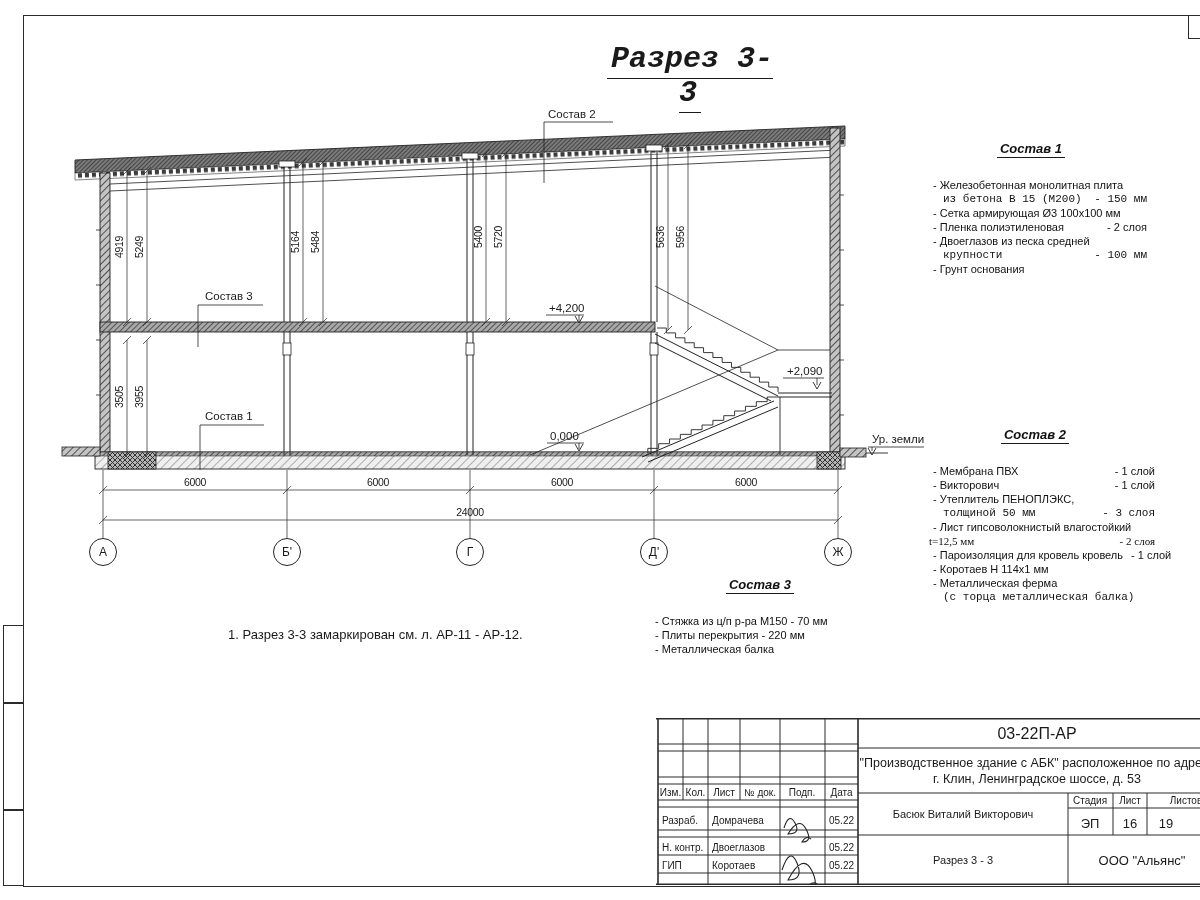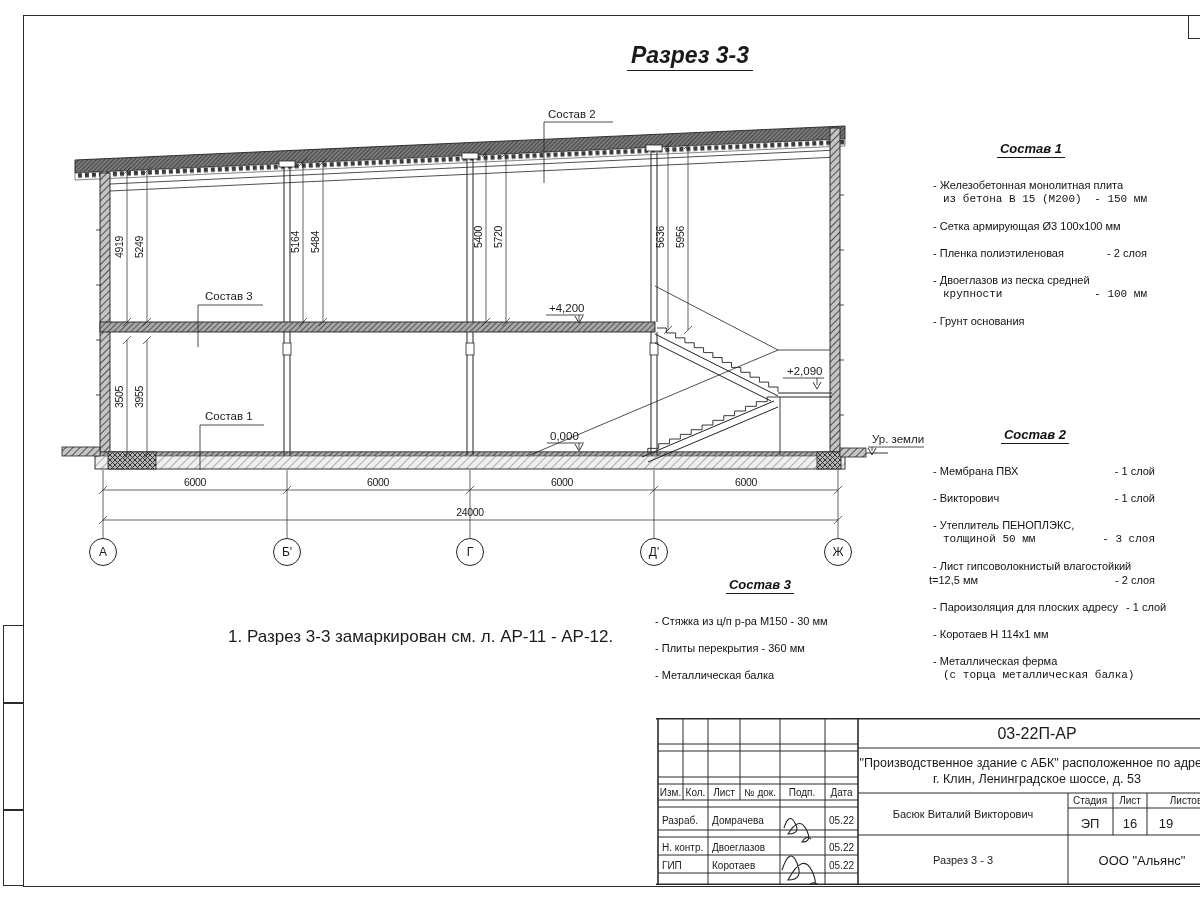--- a/index.html
+++ b/index.html
@@ -4,35 +4,35 @@
 <style>
   html,body{margin:0;padding:0;}
   body{width:1200px;height:900px;background:#fff;position:relative;overflow:hidden;
        font-family:"Liberation Sans",sans-serif;color:#1a1a1a;}
   .abs{position:absolute;}
   
   .frame{left:23px;top:15px;width:1192px;height:870px;border:1.4px solid #2b2b2b;}
   .stamp-cell{border:1px solid #2b2b2b;width:19px;}
   .corner-box{left:1188px;top:15px;width:30px;height:22px;border:1.3px solid #2b2b2b;}
   
-  .main-title{left:600px;top:42px;width:180px;text-align:center;font-size:23px;
-    font-style:italic;font-weight:bold;}
+  .main-title{left:600px;top:42px;width:180px;text-align:center;font-size:30px;
+    font-style:italic;font-weight:bold;font-family:Liberation Mono, monospace;}
   .main-title span{border-bottom:1.6px solid #1a1a1a;padding:0 4px 2px 4px;}
   
   .spec{font-size:11px;line-height:14px;color:#111;}
   .spec-title{text-align:center;font-size:13px;font-style:italic;font-weight:bold;margin-bottom:22px;}
   .spec-title span{border-bottom:1.2px solid #1a1a1a;padding:0 3px 1px 3px;}
   .srow{display:flex;white-space:nowrap;}
   .srow .val{margin-left:auto;padding-left:8px;}
-  .mt{margin-top:13px;align-items:flex-end;}
+  .mt{align-items:flex-end;}
   .ind{padding-left:10px;}
   .spec.pl .srow{padding-left:18px;}
   .spec.pl .srow.ind{padding-left:28px;font-family:Liberation Mono, monospace;}
-  .spec.pl .srow.ind2{padding-left:14px;}
-  .note{font-size:17px;}
+  .spec.pl .srow.ind2{padding-left:14px;font-family:Liberation Serif, serif;}
+  .note{font-size:13px;}
   
   svg text{font-family:"Liberation Sans",sans-serif;fill:#1a1a1a;}
   .dimtxt{font-size:10.5px;letter-spacing:-0.3px;}
   .lbltxt{font-size:11.5px;}
   .axtxt{font-size:12px;}
   
   .tb-wrap{left:656px;top:718px;width:544px;height:167px;overflow:hidden;}
   .tb-wrap text{font-size:10px;}
   .tb-wrap .big{font-size:16px;}
   .tb-wrap .med{font-size:12.5px;}
@@ -309,41 +309,41 @@
       <span class="val">- 3 слоя</span>
     </div>
   <div class="srow mt">
       <span>- Лист гипсоволокнистый влагостойкий</span>
     </div>
   <div class="srow ind2">
       <span>t=12,5 мм</span>
       <span class="val">- 2 слоя</span>
     </div>
   <div class="srow mt">
-      <span>- Пароизоляция для плоских адресу</span>
+      <span>- Пароизоляция для кровель кровель</span>
       <span class="val">- 1 слой</span>
     </div>
   <div class="srow mt">
       <span>- Коротаев Н 114х1 мм</span>
     </div>
   <div class="srow mt">
       <span>- Металлическая ферма</span>
     </div>
   <div class="srow ind">
       <span>(с торца металлическая балка)</span>
     </div>
 </div>
 
 <div class="abs spec" style="left:655px;top:578px;width:210px">
   <div class="spec-title"><span>Состав 3</span></div>
   <div class="srow">
-      <span>- Стяжка из ц/п р-ра М150 - 30 мм</span>
-    </div>
-  <div class="srow mt">
-      <span>- Плиты перекрытия - 360 мм</span>
+      <span>- Стяжка из ц/п р-ра М150 - 70 мм</span>
+    </div>
+  <div class="srow mt">
+      <span>- Плиты перекрытия - 220 мм</span>
     </div>
   <div class="srow mt">
       <span>- Металлическая балка</span>
     </div>
 </div>
 
 <div class="abs note" style="left:228px;top:627px;">1. Разрез 3-3 замаркирован см. л. АР-11 - АР-12.</div>
 
 <div class="abs tb-wrap">
 <svg width="560" height="167" viewBox="0 0 560 167">

